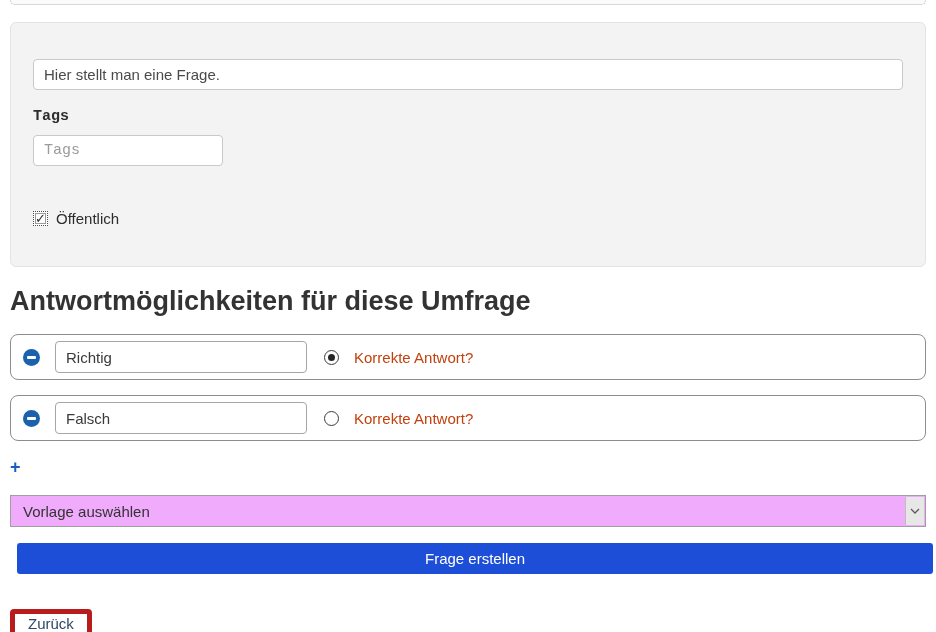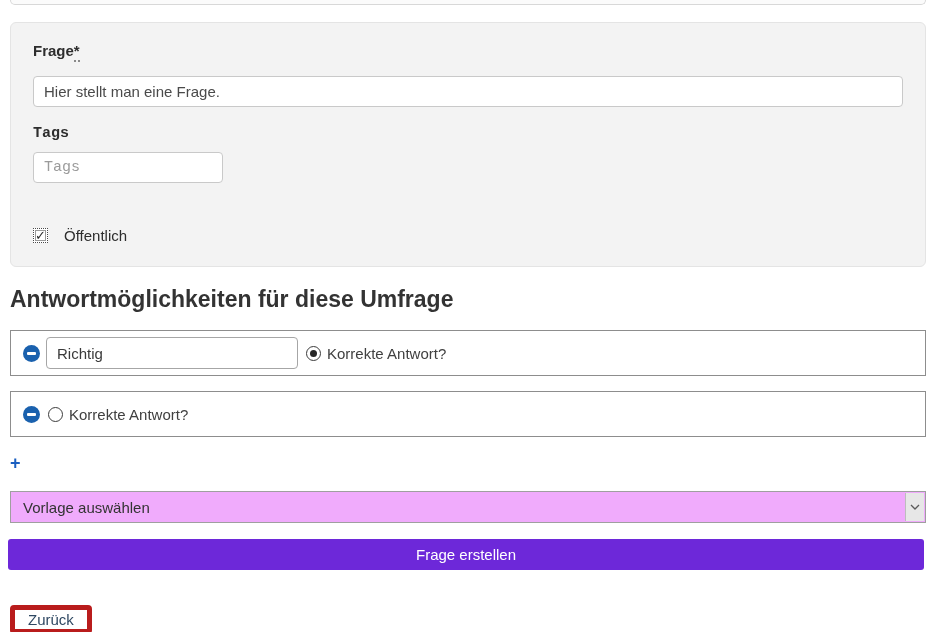--- a/index.html
+++ b/index.html
@@ -59,33 +59,33 @@
     display: inline-flex; align-items: center; justify-content: center;
     position: relative; cursor: pointer;
     box-shadow: inset 0 0 0 1px #fff, inset 0 0 0 2px #9a9a9a;
   }
   .checkbox .tick {
     display: none;
     color: #2d2d2d; font-size: 13px; font-weight: bold; line-height: 1;
     margin-top: -1px;
   }
   .checkbox.checked .tick { display: block; }
-  .checkbox-label { color: #2d2d2d; margin-left: 8px; }
+  .checkbox-label { color: #2d2d2d; }
 
   
   .answers-heading {
     margin: 19px 10px 0 10px;
-    font-size: 23px; font-weight: bold; color: #333;
+    font-size: 27px; font-weight: bold; color: #333;
   }
   .answer-row {
     margin: 0 10px; height: 46px;
-    border: 1px solid #8d8d8d; border-radius: 0;
+    border: 1px solid #8d8d8d; border-radius: 8px;
     background: #fff;
     display: flex; align-items: center;
-    padding: 0 12px; gap: 6px;
+    padding: 0 12px; gap: 15px;
   }
   .answer-row.first { margin-top: 17px; }
   .answer-row + .answer-row { margin-top: 15px; }
   .minus-btn {
     width: 17px; height: 17px; flex: 0 0 17px;
     border-radius: 50%; background: #1a61ae;
     position: relative; cursor: pointer; border: none;
   }
   .minus-btn::after {
     content: ""; position: absolute;
@@ -100,21 +100,21 @@
   }
   .radio {
     width: 15px; height: 15px; flex: 0 0 15px;
     border-radius: 50%;
     border: 1.5px solid #3c3c3c; background: #fff;
     display: inline-flex; align-items: center; justify-content: center;
     cursor: pointer; margin-left: 2px;
   }
   .radio .dot { display: none; width: 7px; height: 7px; border-radius: 50%; background: #262626; }
   .radio.checked .dot { display: block; }
-  .radio-label { color: #404040; }
+  .radio-label { color: #c2410c; }
 
   .add-link-row {
     margin: 17px 10px 0 10px;
     display: flex; align-items: center; gap: 7px;
     color: #1a5fc0; cursor: pointer; width: fit-content;
   }
   .plus-icon { font-weight: bold; font-size: 18px; line-height: 1; }
   .add-link-text { font-size: 15px; }
 
   
@@ -130,23 +130,23 @@
   .select-arrow {
     position: absolute; right: 1px; top: 1px; bottom: 1px;
     width: 19px; background: #e7e7e7;
     border-left: 1px solid #bdbdbd;
     display: flex; align-items: center; justify-content: center;
     color: #5a5a5a;
   }
   .select-arrow svg { display: block; }
 
   .submit-btn {
-    margin: 16px 10px 0 8px;
+    margin: 16px 10px 0 17px;
     width: 916px; height: 31px;
-    background: #6d28d9; color: #fff;
+    background: #1d4ed8; color: #fff;
     border: none; border-radius: 3px;
     font-family: inherit; font-size: 15px;
     display: flex; align-items: center; justify-content: center;
     cursor: pointer;
   }
 
   .back-btn {
     margin: 35px 0 0 10px;
     height: 29px; padding: 0 13px;
     background: #fff; color: #2f4862;
@@ -157,23 +157,20 @@
   }
 </style>
 </head>
 <body>
 
 
 
 <div class="top-cut"></div>
 
 <div class="panel">
-  <div>
-    <label class="field-label">Frage</label><span class="required-mark">*</span>
-  </div>
   <input class="text-input" type="text" value="Hier stellt man eine Frage." style="">
 
   <div class="tags-block">
     <label class="field-label">Tags</label>
     <input class="text-input tags-input" type="text" placeholder="Tags" style="">
   </div>
 
   <div class="checkbox-row">
     <span class="checkbox checked">
       <span class="tick">✓</span>
@@ -188,20 +185,21 @@
   <button class="minus-btn"></button>
   <input class="answer-input" type="text" value="Richtig" style="">
   <span class="radio checked">
     <span class="dot"></span>
   </span>
   <span class="radio-label">Korrekte Antwort?</span>
 </div>
 
 <div class="answer-row">
   <button class="minus-btn"></button>
+  <input class="answer-input" type="text" value="Falsch" style="">
   <span class="radio">
     
   </span>
   <span class="radio-label">Korrekte Antwort?</span>
 </div>
 
 <div class="add-link-row">
   <span class="plus-icon">+</span>
 </div>
 

